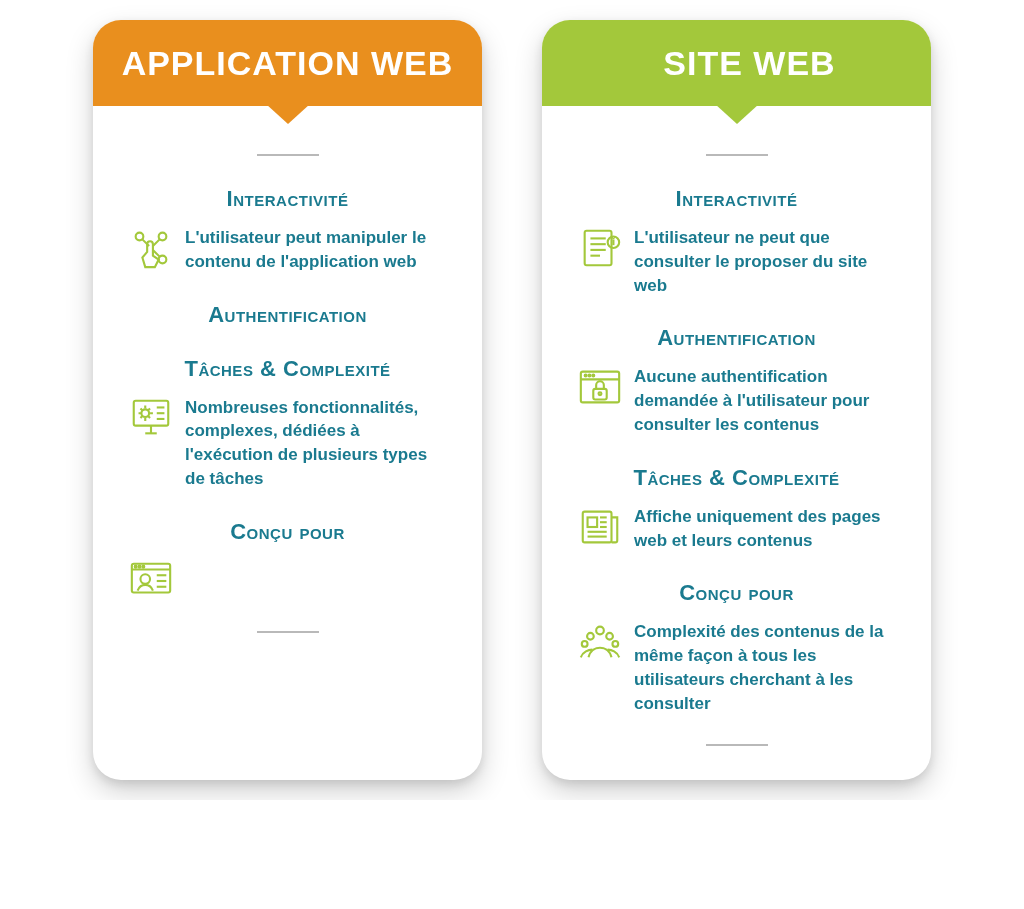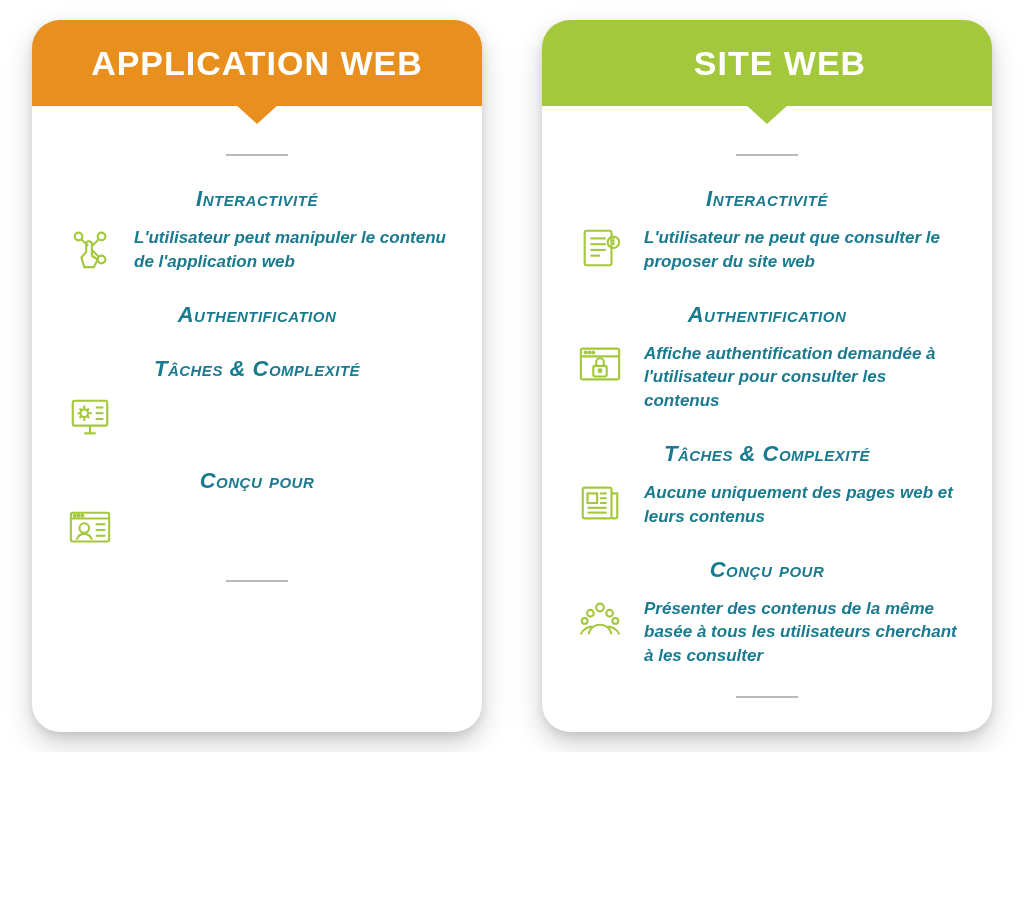--- a/index.html
+++ b/index.html
@@ -5,21 +5,21 @@
   * { box-sizing: border-box; margin: 0; padding: 0; }
   body {
     font-family: -apple-system, BlinkMacSystemFont, "Segoe UI", Arial, sans-serif;
     background: #ffffff;
     padding: 20px;
     display: flex;
     gap: 60px;
     justify-content: center;
   }
   .card {
-    width: 450px;
+    width: 389px;
     background: #ffffff;
     border-radius: 28px;
     box-shadow: 0 12px 28px rgba(0,0,0,0.18), 0 4px 10px rgba(0,0,0,0.1);
     overflow: visible;
     position: relative;
   }
   .card-header {
     position: relative;
     height: 86px;
     border-radius: 28px 28px 0 0;
@@ -48,34 +48,34 @@
   .card-body {
     padding: 48px 34px 30px 34px;
   }
   .divider {
     width: 62px;
     height: 0;
     border-top: 2px solid #b9b9b9;
     margin: 0 auto 30px auto;
   }
   .divider.bottom { margin: 18px auto 4px auto; }
-  .section { margin-bottom: 28px; font-style: italic; }
+  .section { margin-bottom: 28px; }
   .section-title {
     color: #1a7a8f;
     font-weight: 700;
     font-size: 22px;
     text-align: center;
     margin-bottom: 14px;
     font-variant: small-caps;
     letter-spacing: 0.5px;
   }
   .section-row {
     display: flex;
     align-items: flex-start;
-    gap: 20px;
+    gap: 10px;
   }
   .icon-slot {
     flex: 0 0 48px;
     height: 44px;
     display: flex;
     align-items: center;
     justify-content: center;
     color: #a3c83b;
   }
   .section-text {
@@ -127,20 +127,21 @@
             <rect x="6" y="6" width="36" height="26" rx="2"></rect>
             <line x1="18" y1="40" x2="30" y2="40"></line>
               <line x1="24" y1="32" x2="24" y2="40"></line>
             <circle cx="18" cy="19" r="4"></circle>
               <path d="M18 11v3M18 24v3M11 19h3M23 19h3M13 14l2 2M23 24l-2-2M13 24l2-2M23 14l-2 2"></path>
             <line x1="30" y1="13" x2="38" y2="13"></line>
               <line x1="30" y1="19" x2="38" y2="19"></line>
               <line x1="30" y1="25" x2="38" y2="25"></line>
           </svg>
         </div>
+        <div class="section-text">Nombreuses fonctionnalités, complexes, dédiées à l'exécution de plusieurs types de tâches</div>
       </div>
     </div>
 
     <div class="section">
       <div class="section-title">Conçu pour</div>
       <div class="section-row">
         <div class="icon-slot">
           <svg viewBox="0 0 48 48" width="46" height="46">
             <rect x="4" y="6" width="40" height="30" rx="2"></rect>
               <line x1="4" y1="12" x2="44" y2="12"></line>
@@ -195,56 +196,56 @@
             <rect x="4" y="8" width="40" height="32" rx="2"></rect>
               <line x1="4" y1="16" x2="44" y2="16"></line>
             <circle cx="9" cy="12" r="1"></circle>
               <circle cx="13" cy="12" r="1"></circle>
               <circle cx="17" cy="12" r="1"></circle>
             <rect x="17" y="26" width="14" height="11" rx="2"></rect>
             <path d="M20 26v-4a4 4 0 018 0v4"></path>
               <circle cx="24" cy="31" r="1.5"></circle>
           </svg>
         </div>
-        <div class="section-text">Affiche authentification demandée à l'utilisateur pour consulter les contenus</div>
+        <div class="section-text">Aucune authentification demandée à l'utilisateur pour consulter les contenus</div>
       </div>
     </div>
 
     <div class="section">
       <div class="section-title">Tâches &amp; Complexité</div>
       <div class="section-row">
         <div class="icon-slot">
           <svg viewBox="0 0 48 48" width="46" height="46">
             <rect x="6" y="8" width="30" height="32" rx="2"></rect>
             <path d="M36 14h6v24a2 2 0 01-2 2h-4"></path>
             <rect x="11" y="14" width="10" height="10"></rect>
             <line x1="24" y1="14" x2="31" y2="14"></line>
               <line x1="24" y1="19" x2="31" y2="19"></line>
               <line x1="24" y1="24" x2="31" y2="24"></line>
             <line x1="11" y1="29" x2="31" y2="29"></line>
               <line x1="11" y1="34" x2="31" y2="34"></line>
           </svg>
         </div>
-        <div class="section-text">Aucune uniquement des pages web et leurs contenus</div>
+        <div class="section-text">Affiche uniquement des pages web et leurs contenus</div>
       </div>
     </div>
 
     <div class="section">
       <div class="section-title">Conçu pour</div>
       <div class="section-row">
         <div class="icon-slot">
           <svg viewBox="0 0 48 48" width="46" height="46">
             <circle cx="24" cy="12" r="4"></circle>
               <circle cx="14" cy="18" r="3.5"></circle>
               <circle cx="34" cy="18" r="3.5"></circle>
             <circle cx="8" cy="26" r="3"></circle>
               <circle cx="40" cy="26" r="3"></circle>
             <path d="M4 40c2-6 8-8 12-8M44 40c-2-6-8-8-12-8"></path>
             <path d="M12 40c2-8 8-10 12-10s10 2 12 10"></path>
           </svg>
         </div>
-        <div class="section-text">Présenter des contenus de la même basée à tous les utilisateurs cherchant à les consulter</div>
+        <div class="section-text">Complexité des contenus de la même façon à tous les utilisateurs cherchant à les consulter</div>
       </div>
     </div>
 
     <div class="divider bottom"></div>
   </div>
 </div>
 
 </body></html>

